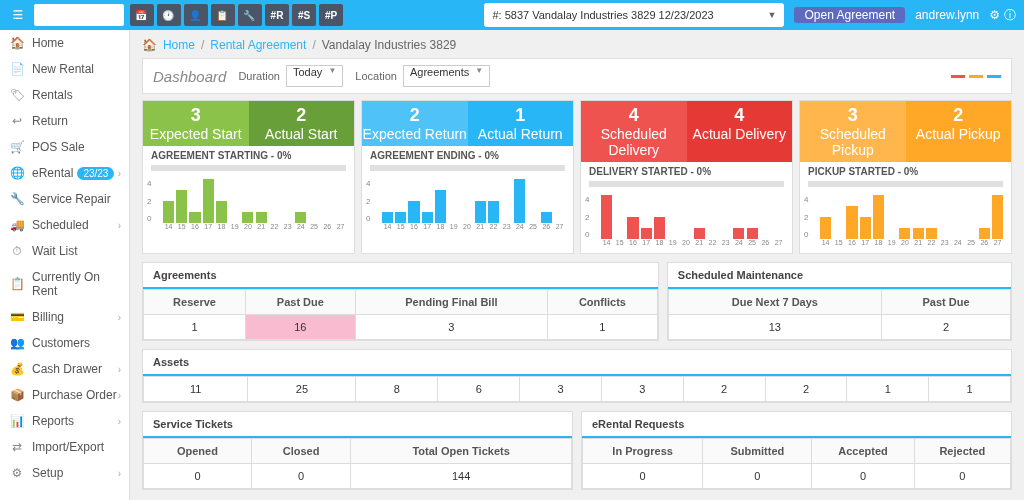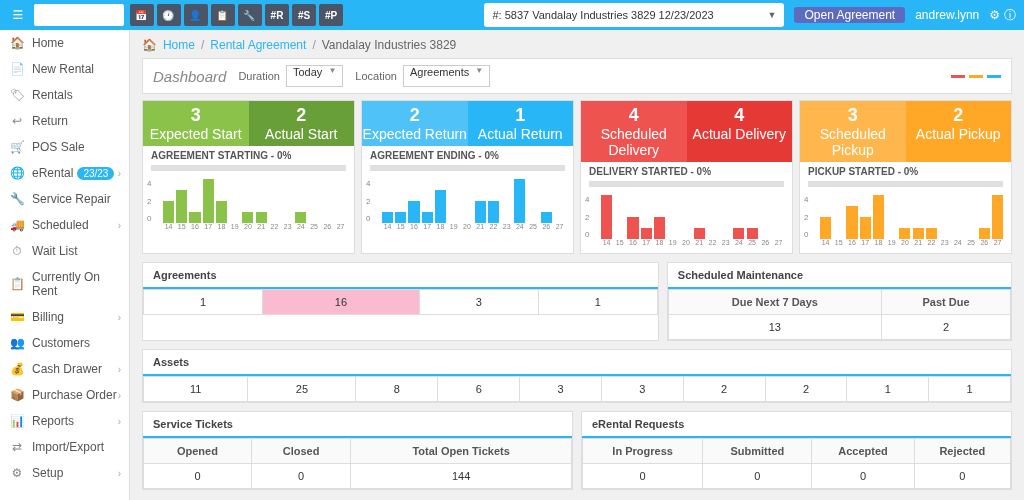--- a/index.html
+++ b/index.html
@@ -416,20 +416,26 @@
             </div>
     </div>
   </div>
       </div>
     <div class="row3" id="row3">
         <div class="panel" style="flex:3">
           <div class="panel-h">Agreements</div>
           <table class="tbl">
             <tbody>
               <tr>
+                <th>Reserve</th>
+                <th>Past Due</th>
+                <th>Pending Final Bill</th>
+                <th>Conflicts</th>
+              </tr>
+              <tr>
                 <td class="">1</td>
                 <td class="hl">16</td>
                 <td class="">3</td>
                 <td class="">1</td>
               </tr>
             </tbody>
           </table>
         </div>
    <div class="panel" style="flex:2">
           <div class="panel-h">Scheduled Maintenance</div>

